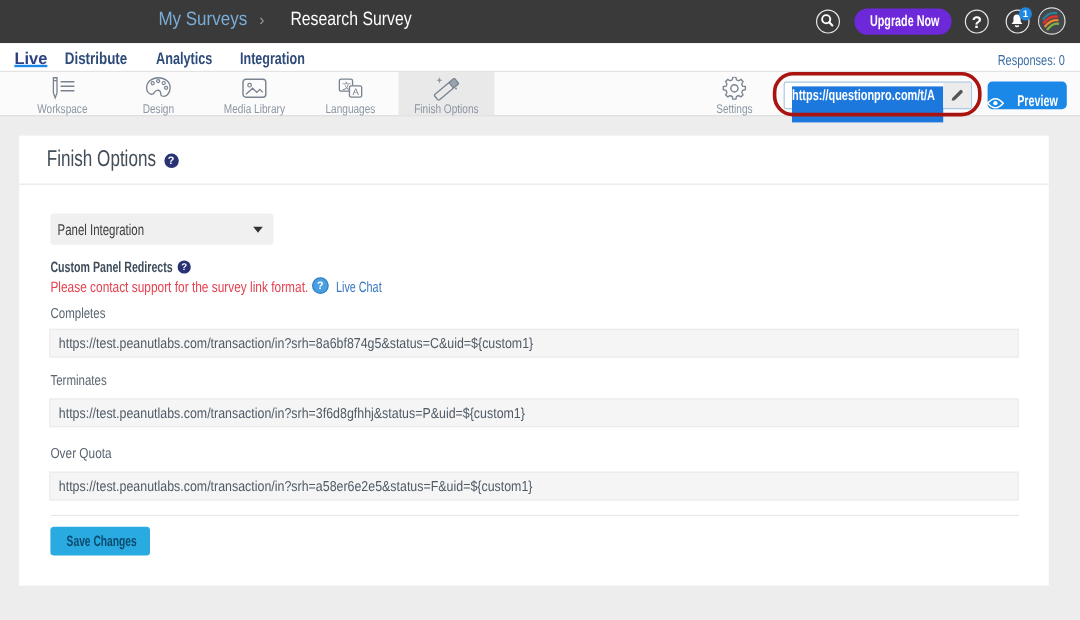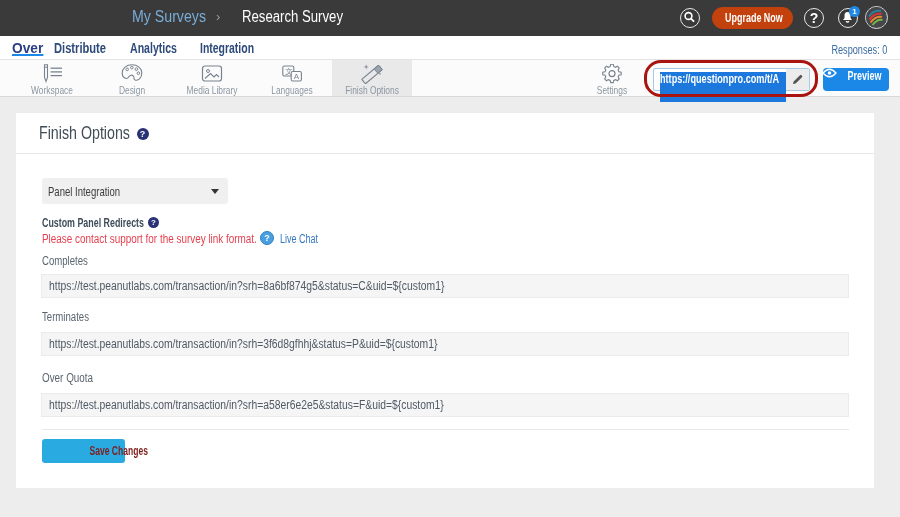--- a/index.html
+++ b/index.html
@@ -11,60 +11,60 @@
 
 .topbar { position:absolute; left:0; top:0; width:900px; height:36px; background:#3a3a3a; }
 .logoblk { position:absolute; left:0; top:0; width:112px; height:36px; background:#1e88e5; }
 .logoblk svg.plogo { position:absolute; left:15px; top:8px; }
 .brandtxt { position:absolute; left:44px; top:8px; color:#fff; font-size:17px; }
 .brandcaret { position:absolute; left:99px; top:15px; width:0; height:0; border-left:5px solid transparent; border-right:5px solid transparent; border-top:6px solid #fff; }
 .bc1 { position:absolute; left:132px; top:8px; color:#79add8; font-size:16px; }
 .bcsep { position:absolute; left:216px; top:9px; color:#9a9a9a; font-size:13px; }
 .bc2 { position:absolute; left:242px; top:8px; color:#fdfdfd; font-size:16px; }
 .circbtn { position:absolute; top:8px; width:20px; height:20px; border:1.5px solid #e8e8e8; border-radius:50%; color:#fff; }
-.upg { position:absolute; left:712px; top:7px; width:81px; height:22px; background:#c2410c; border-radius:11px; color:#fff; font-weight:bold; font-size:13px; text-align:center; line-height:22px; }
+.upg { position:absolute; left:712px; top:7px; width:81px; height:22px; background:#6d28d9; border-radius:11px; color:#fff; font-weight:bold; font-size:13px; text-align:center; line-height:22px; }
 .qmark { font-weight:bold; font-size:14px; text-align:center; line-height:18px; }
 .badge1 { position:absolute; left:849px; top:6px; width:11px; height:11px; background:#1e88e5; border-radius:50%; color:#fff; font-size:8px; font-weight:bold; text-align:center; line-height:11px; }
 .avatar { position:absolute; left:865px; top:6px; width:23px; height:23px; border:1.5px solid #dcdcdc; border-radius:50%; background:#4a4a4a; overflow:hidden; }
 
 
 .nav { position:absolute; left:0; top:36px; width:900px; height:24px; background:#fff; border-bottom:1px solid #e3e3e3; }
 .navitem { position:absolute; top:4px; font-size:14px; font-weight:bold; color:#2d4a7a; }
 .edit { color:#2b3f85; height:16px; border-bottom:2px solid #1b87e6; }
 .resp { position:absolute; right:13px; top:7px; font-size:12px; color:#3a6ca3; }
 
 
 .toolbar { position:absolute; left:0; top:60px; width:900px; height:37px; background:#fbfbfb; border-bottom:1px solid #d9d9d9; }
 .titem { position:absolute; top:0; width:80px; height:36px; text-align:center; }
 .titem.active { background:#e9e9e9; }
 .titem svg { margin-top:4px; }
 .tlabel { display:block; margin-top:-4px; font-size:10.5px; color:#8b96a2; }
 .urlwrap { position:absolute; left:644px; top:0px; width:174px; height:37px; border:3px solid #a91411; border-radius:17px; }
 .urlbox { position:absolute; left:653px; top:8px; width:157px; height:23px; background:#fff; border:1px solid #aac8e2; border-radius:2px; }
 .urlsel { position:absolute; left:660px; top:12px; width:126px; height:30px; background:#1d78dd; color:#fff; font-size:12.5px; font-weight:bold; line-height:15px; overflow:hidden; }
 .pencilzone { position:absolute; left:786px; top:9px; width:23px; height:21px; background:#ececec; text-align:center; }
-.prevbtn { position:absolute; left:823px; top:8px; width:66px; height:23px; background:#1b87e6; border-radius:4px; color:#fff; font-size:13px; font-weight:bold; display:flex; align-items:flex-start; justify-content:center; white-space:nowrap; }
+.prevbtn { position:absolute; left:823px; top:8px; width:66px; height:23px; background:#1b87e6; border-radius:4px; color:#fff; font-size:13px; font-weight:bold; display:flex; align-items:flex-end; justify-content:center; white-space:nowrap; }
 
 
 .card { position:absolute; left:16px; top:113px; width:858px; height:375px; background:#fff; }
 .cardhead { position:absolute; left:0; top:0; width:858px; height:41px; border-bottom:1px solid #e8e8e8; }
 .htitle { position:absolute; left:23px; top:9px; font-size:19px; color:#414d57; }
 .hq { position:absolute; left:120.5px; top:15px; width:12px; height:12px; background:#283275; border-radius:50%; color:#fff; font-size:9px; font-weight:bold; text-align:center; line-height:12px; }
 .dd { position:absolute; left:26px; top:65px; width:186px; height:26px; background:#f0f0f0; border-radius:3px; }
 .ddtxt { position:absolute; left:6px; top:6px; font-size:13px; color:#3c3c3c; }
 .ddcaret { position:absolute; right:9px; top:11px; width:0; height:0; border-left:4.5px solid transparent; border-right:4.5px solid transparent; border-top:5px solid #333; }
 .cpr { position:absolute; left:26px; top:103px; font-size:12.5px; font-weight:bold; color:#3f4d5a; }
 .cprq { position:absolute; left:132px; top:104px; width:11px; height:11px; background:#283275; border-radius:50%; color:#fff; font-size:8px; font-weight:bold; text-align:center; line-height:11px; }
 .redline { position:absolute; left:26px; top:119px; font-size:12.5px; color:#e5404f; }
 .lcq { position:absolute; left:244px; top:118px; width:14px; height:14px; background:#4a9fe0; border:1px solid #2d7fc8; border-radius:50%; color:#fff; font-size:9px; font-weight:bold; text-align:center; line-height:13px; }
 .lchat { position:absolute; left:264px; top:119px; font-size:12.5px; color:#3577c1; }
 .flabel { position:absolute; left:26px; font-size:12px; color:#5a6570; }
 .finput { position:absolute; left:25px; width:808px; height:24px; background:#f5f5f5; border:1px solid #ebebeb; font-size:12px; color:#4f5a65; line-height:22px; padding-left:6.5px; }
 .div2 { position:absolute; left:26px; top:316px; width:807px; height:1px; background:#e8e8e8; }
-.savebtn { position:absolute; left:26px; top:326px; width:83px; height:24px; background:#29abe2; border-radius:3px; color:#7f1d1d; font-size:12.5px; font-weight:bold; line-height:24px;padding-left:34px; }
+.savebtn { position:absolute; left:26px; top:326px; width:83px; height:24px; background:#29abe2; border-radius:3px; color:#0c4a6e; font-size:12.5px; font-weight:bold; line-height:24px; }
 </style>
 </head>
 <body>
 
 <div class="topbar">
   <span class="bc1 cx" style="--sx:0.885;">My Surveys</span>
   <span class="bcsep">›</span>
   <span class="bc2 cx" style="--sx:0.823;">Research Survey</span>
 
   <div class="circbtn" style="left:680px;">
@@ -87,21 +87,21 @@
       <rect x="0" y="0" width="20" height="20" fill="#44484c"></rect>
       <path d="M3 9.5 Q8 2.5 15 4" fill="none" stroke="#2e7f99" stroke-width="1.8"></path>
       <path d="M3.5 12.5 Q9 5.5 15.5 7" fill="none" stroke="#e03434" stroke-width="2.2"></path>
       <path d="M4.5 15.5 Q10 8.5 16 10" fill="none" stroke="#f0872e" stroke-width="1.8"></path>
       <path d="M6.5 18 Q11.5 11.5 16.5 13" fill="none" stroke="#7cb342" stroke-width="2"></path>
     </svg>
   </div>
 </div>
 
 <div class="nav">
-  <span id="nav-edit" class="navitem edit cx" style="left:12px; --sx:0.98;">Over</span>
+  <span id="nav-edit" class="navitem edit cx" style="left:12px; --sx:0.98;">Live</span>
   <span id="nav-dist" class="navitem cx" style="left:54px; --sx:0.796;">Distribute</span>
   <span id="nav-ana" class="navitem cx" style="left:130px; --sx:0.755;">Analytics</span>
   <span id="nav-int" class="navitem cx" style="left:200px; --sx:0.747;">Integration</span>
   <span class="resp cx" style="--sx:0.763; transform-origin:100% 50%;">Responses: 0</span>
 </div>
 
 <div class="toolbar">
   <div class="titem" style="left:92px;">
     <svg width="24" height="20" viewBox="0 0 24 20">
       <path d="M12 0.8 C17.5 0.8 21.8 4.3 21.8 9 C21.8 13.7 18.5 17.2 15 16 C13 15.3 14.8 13.2 13.2 11.8 C11.6 10.4 9.2 11.6 8.2 13.6 C7.2 15.6 2.2 14.5 2.2 9 C2.2 4.3 6.5 0.8 12 0.8 Z" fill="none" stroke="#78838f" stroke-width="1.1"></path>

